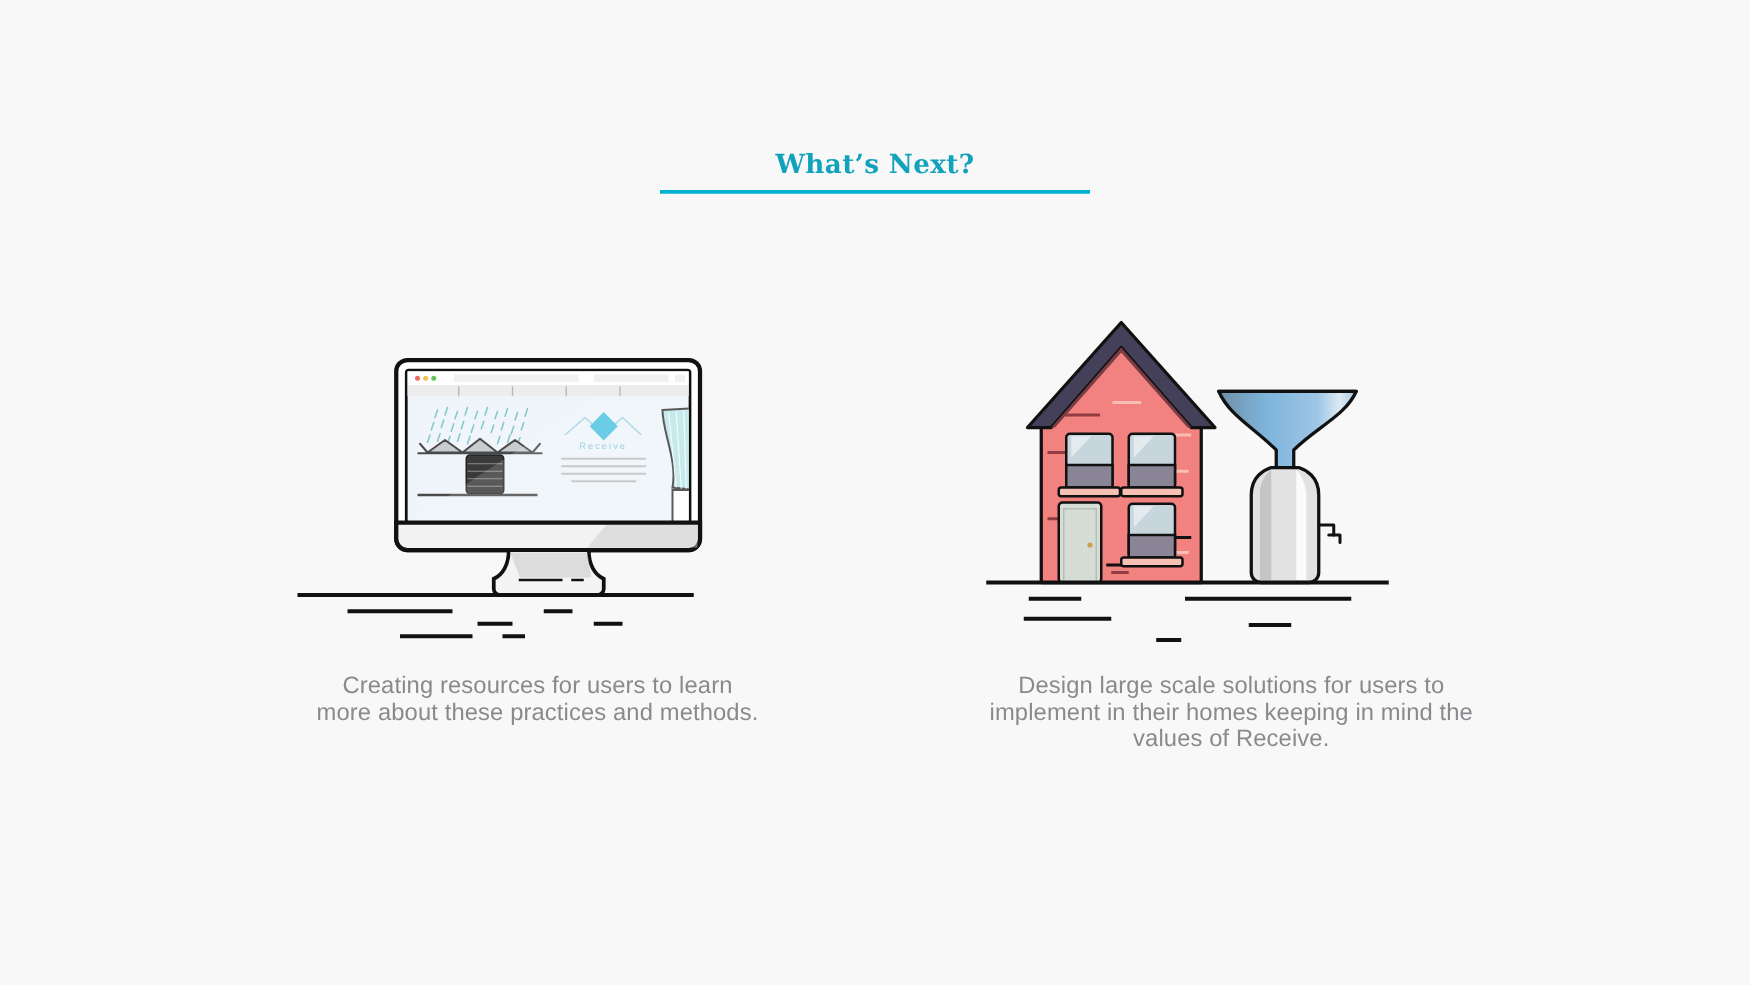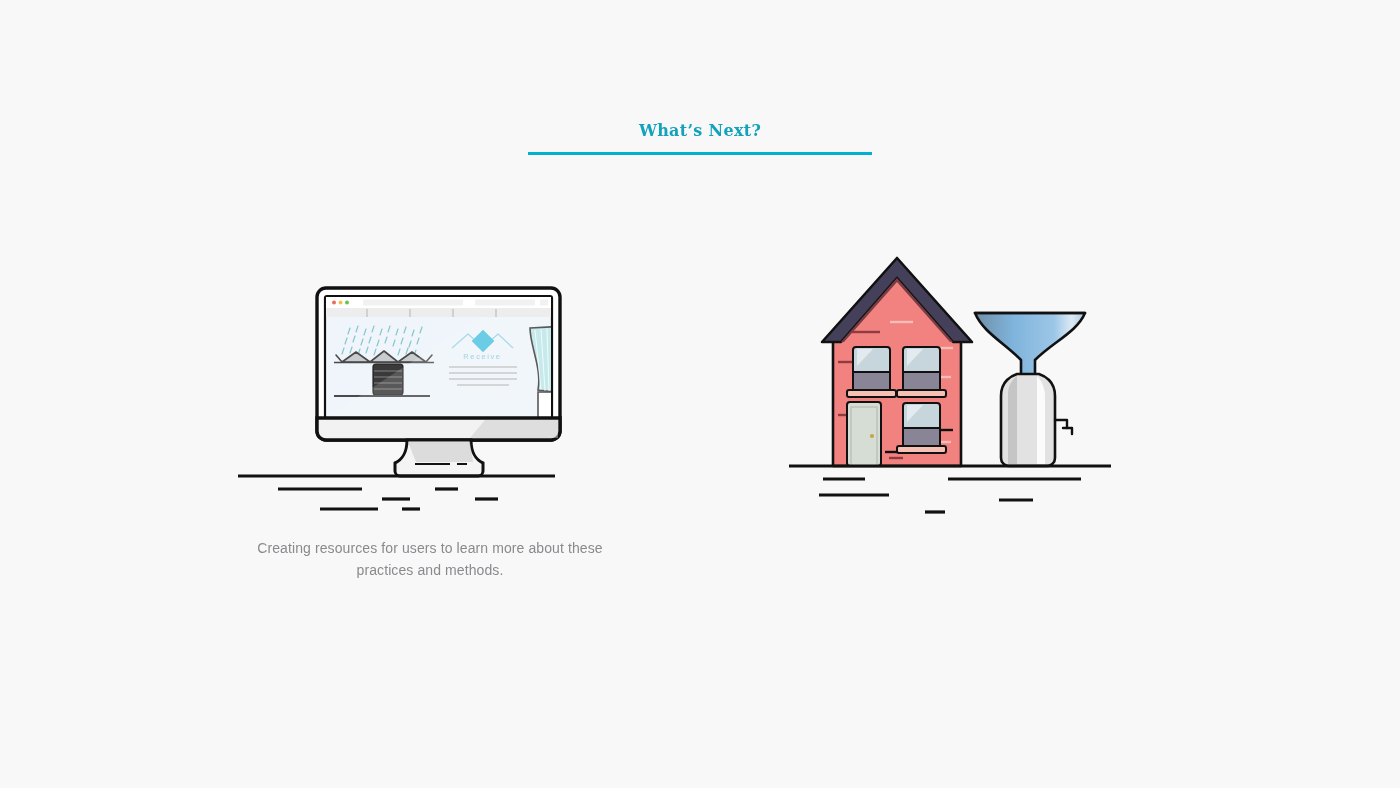--- a/index.html
+++ b/index.html
@@ -13,41 +13,41 @@
   .slide{position:absolute;inset:0;}
 
   
   .heading-block{
     position:absolute;left:0;top:118px;width:1400px;
     text-align:center;
   }
   .heading-title{
     font-family:"DejaVu Serif", serif;
     font-weight:bold;
-    font-size:16px;
+    font-size:21px;
     letter-spacing:0.3px;
     color:#12A2BC;
     line-height:26px;
     margin:0;
   }
   .heading-rule{
     width:344px;height:3px;background:#00B2CE;
     margin:8px auto 0 auto;
   }
 
   
   .col{position:absolute;top:250px;}
   .col-left{left:230px;width:400px;}
   .col-right{left:785px;width:400px;}
   .art{position:relative;width:400px;height:280px;}
   .caption{
     margin-top:8px;
     text-align:center;
     color:#8A8A8E;
-    font-size:14px;
+    font-size:19px;
     line-height:21.5px;
     font-family:"Liberation Sans", sans-serif;
     letter-spacing:0.1px;
   }
   .col-left .caption{width:360px;margin-left:20px;}
   .col-right .caption{width:400px;}
 
   svg{display:block;overflow:visible;}
 </style>
 </head>
@@ -272,15 +272,16 @@
 
         <g stroke="#111111" stroke-width="3.2" stroke-linecap="butt">
           <line x1="38" y1="229" x2="80" y2="229"></line>
           <line x1="163" y1="229" x2="296" y2="229"></line>
           <line x1="34" y1="245" x2="104" y2="245"></line>
           <line x1="214" y1="250" x2="248" y2="250"></line>
           <line x1="140" y1="262" x2="160" y2="262"></line>
         </g>
       </svg>
     </div>
+    <div class="caption">Design large scale solutions for users to implement in their homes keeping in mind the values of Receive.</div>
   </div>
 
 </div>
 
 </body></html>

